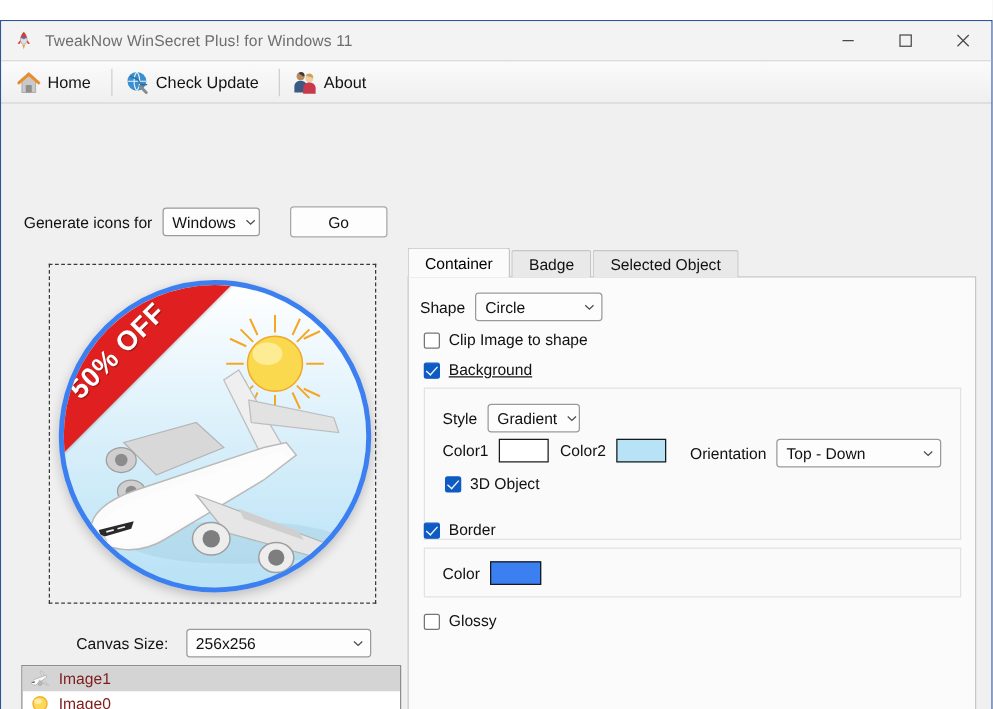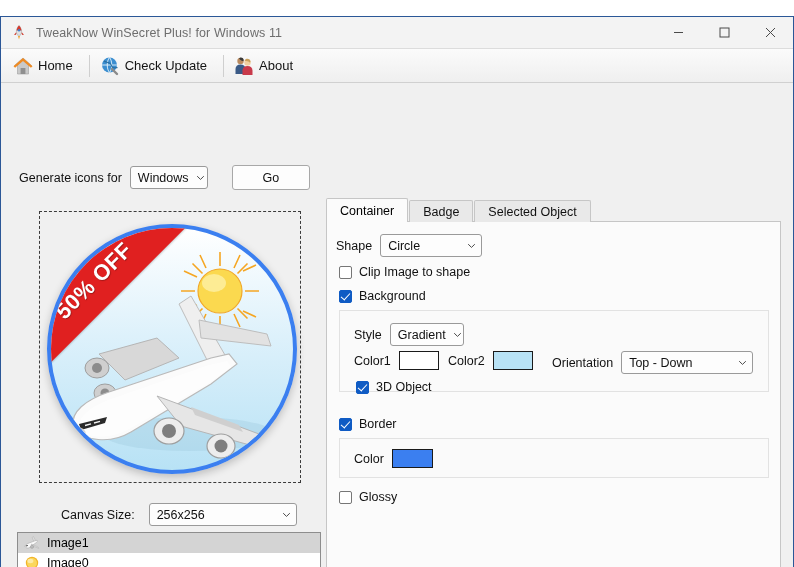--- a/index.html
+++ b/index.html
@@ -81,21 +81,21 @@
   .plane{position:absolute;left:10px;top:48px;width:235px;height:190px;}
 
   
   .canvas-row{position:absolute;left:60px;top:420px;display:flex;align-items:center;}
   .canvas-label{font-size:12.5px;color:#111;margin-right:14px;}
 
   .listbox{
     position:absolute;left:16px;top:449px;width:304px;height:70px;
     background:#fff;border:1px solid #8d8d8d;box-sizing:border-box;overflow:hidden;
   }
-  .list-item{height:20px;display:flex;align-items:center;padding-left:6px;font-size:12.5px;color:#000000;cursor:default;}
+  .list-item{height:20px;display:flex;align-items:center;padding-left:6px;font-size:12.5px;color:#7f1d1d;cursor:default;}
   .list-item.sel{background:#d4d4d4;}
   .li-ico{width:16px;height:16px;margin-right:7px;position:relative;flex:0 0 16px;}
 
   
   .tabs{position:absolute;left:325px;top:115px;display:flex;align-items:flex-end;height:24px;z-index:3;}
   .tab{
     height:22px;padding:0 13px;display:flex;align-items:center;font-size:12.5px;color:#111;
     background:#e9e9e9;border:1px solid #c6c6c6;border-bottom:none;margin-right:1px;cursor:default;
     box-sizing:border-box;border-radius:2px 2px 0 0;
   }
@@ -345,26 +345,26 @@
               </svg>
           </span>
         </div>
       </div>
 
       <div class="chk-row" style="left:12px;top:43px;">
         <span class="chk"></span>
         <span class="chk-label">Clip Image to shape</span>
       </div>
 
-      <div class="chk-row" style="left:12px;top:67px;">
+      <div class="chk-row" style="left:12px;top:67px;text-decoration:underline;">
         <span class="chk on"></span>
         <span class="chk-label">Background</span>
       </div>
 
-      <div class="groupbox" style="left:12px;top:88px;width:430px;height:82px;">
+      <div class="groupbox" style="left:12px;top:88px;width:430px;height:122px;">
         <div class="fld-row" style="left:14px;top:12px;">
           <div class="fld-label" style="margin-right:8px;">Style</div>
           <div class="combo" style="width:74px;">
             <span>Gradient</span>
             <span class="chev">
               <svg width="11" height="11" viewBox="0 0 11 11">
                   <path d="M2.2 4.2 5.5 7.4 8.8 4.2" fill="none" stroke="#4a4a4a" stroke-width="1"></path>
                 </svg>
             </span>
           </div>

